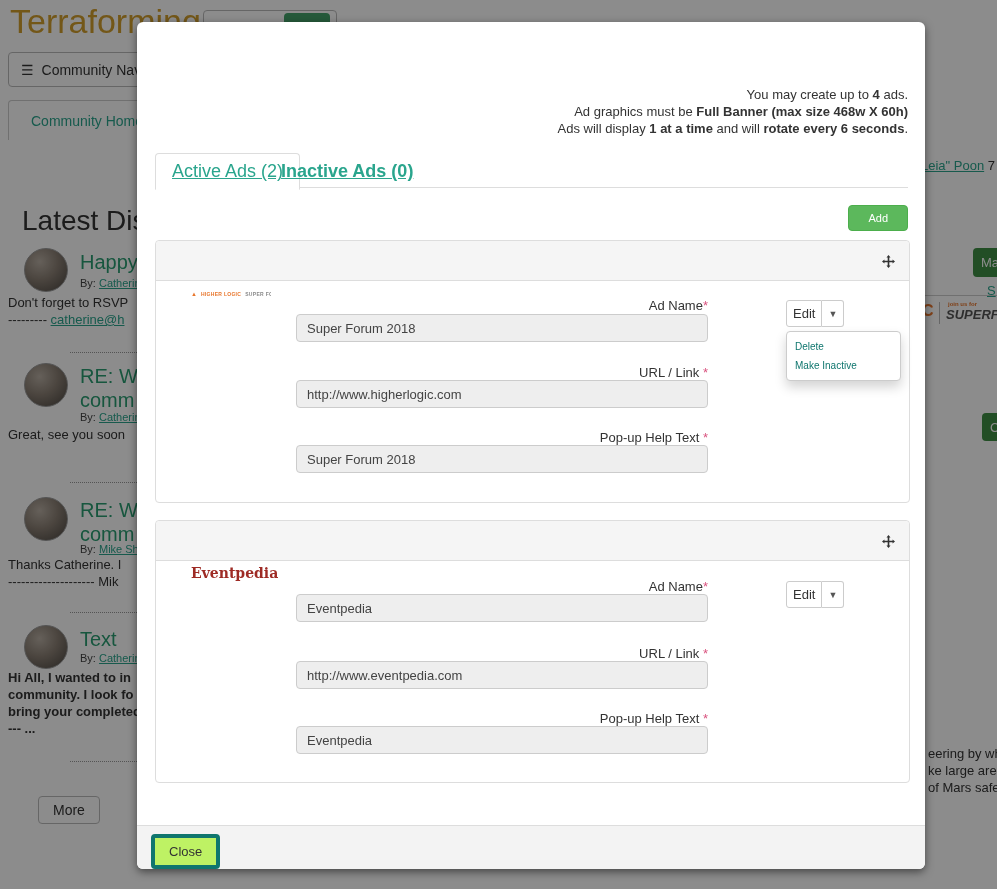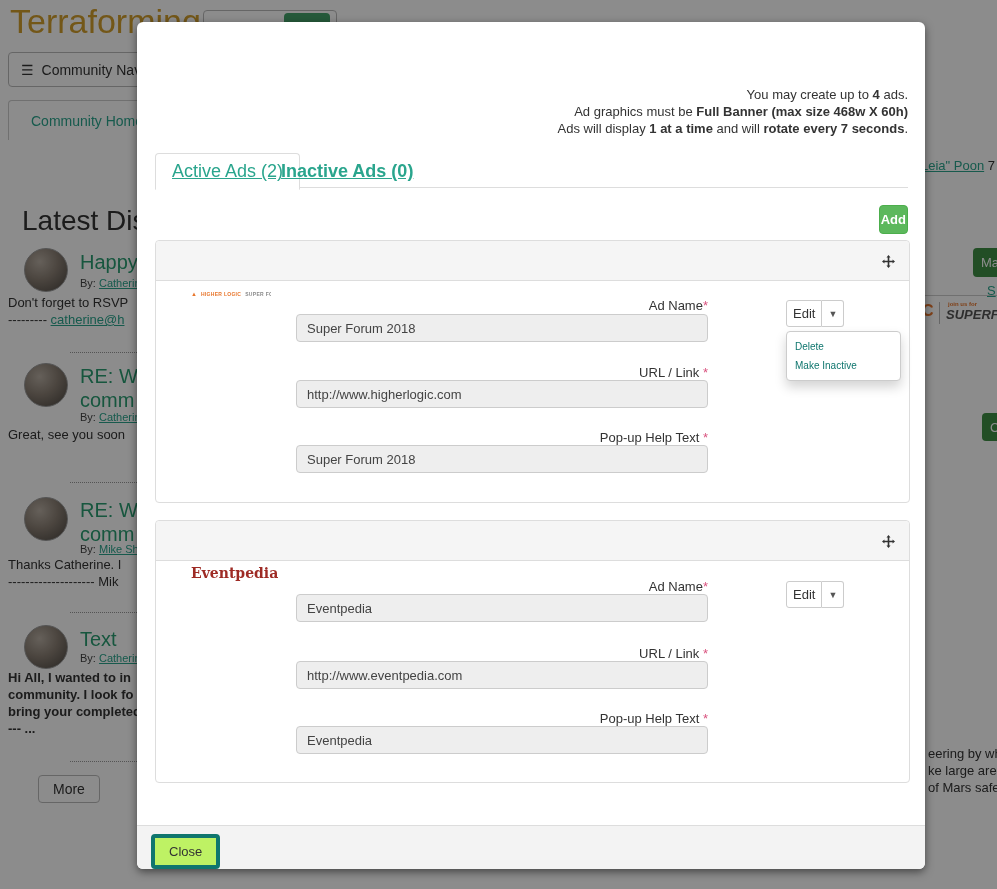--- a/index.html
+++ b/index.html
@@ -47,21 +47,21 @@
   .info-block b { font-weight: bold; }
 
   .tab-row-border { position: absolute; top: 165px; left: 18px; width: 753px; border-bottom: 1px solid #ddd; }
   .tab { position: absolute; font-size: 18px; padding: 7px 16px; }
   .tab.active { top: 131px; left: 18px; background: #fff; border: 1px solid #ddd; border-bottom: 1px solid #fff;
                 border-radius: 4px 4px 0 0; }
   .tab.inactive { top: 132px; left: 128px; font-weight: bold; }
   .tab span { text-decoration: underline; color: #2aa58d; cursor: pointer; }
 
   .add-btn { position: absolute; top: 183px; right: 17px; background: #5cb85c; border: 1px solid #4cae4c;
-             color: #fff; font-size: 13px; padding: 6px 1px; border-radius: 4px; cursor: pointer; font-weight: bold; }
+             color: #fff; font-size: 11px; padding: 6px 19px; border-radius: 4px; cursor: pointer; }
 
   .ad-panel { position: absolute; left: 18px; width: 755px; height: 263px;
               border: 1px solid #ddd; border-radius: 4px; background: #fff; }
   .panel-strip { position: absolute; top: 0; left: 0; right: 0; height: 40px; background: #f5f5f5;
                  border-bottom: 1px solid #ddd; border-radius: 4px 4px 0 0; }
   .move-handle { position: absolute; right: 14px; top: 13px; cursor: move; }
   .field-label { position: absolute; left: 0; width: 552px; text-align: right; font-size: 13px; color: #333; }
   .req { color: #d9537f; }
   .form-input { position: absolute; left: 140px; width: 412px; height: 28px; background: #eee;
                 border: 1px solid #ccc; border-radius: 4px; font-size: 13px; color: #444;
@@ -186,32 +186,32 @@
       <span class="teal-link">Catherin</span>
     </div>
     <div class="abs body-text" style="left:8px; top:669px;font-weight:bold;">
       <div>Hi All,  I wanted to in</div>
       <div>community.  I look fo</div>
       <div>bring your completed</div>
       <div>--- ...</div>
     </div>
     <div class="abs dotted-sep" style="left:70px; top:761px; width:67px;"></div>
 
-    <button class="abs more-btn" style="left:38px; top:775px;">More</button>
+    <button class="abs more-btn" style="left:38px; top:796px;">More</button>
   </div>
 
   <div class="overlay"></div>
 
   <div class="modal">
 
 
     <div class="info-block">
       <div><span>You may create up to </span><b>4</b><span> ads.</span></div>
       <div><span>Ad graphics must be </span><b>Full Banner (max size 468w X 60h)</b></div>
-      <div><span>Ads will display </span><b>1 at a time</b><span> and will </span><b>rotate every 7 seconds</b><span>.</span></div>
+      <div><span>Ads will display </span><b>1 at a time</b><span> and will </span><b>rotate every 6 seconds</b><span>.</span></div>
     </div>
 
     <div class="tab-row-border"></div>
     <div class="tab active">
       <span>Active Ads (2)</span>
     </div>
     <div class="tab inactive">
       <span>Inactive Ads (0)</span>
     </div>
 

